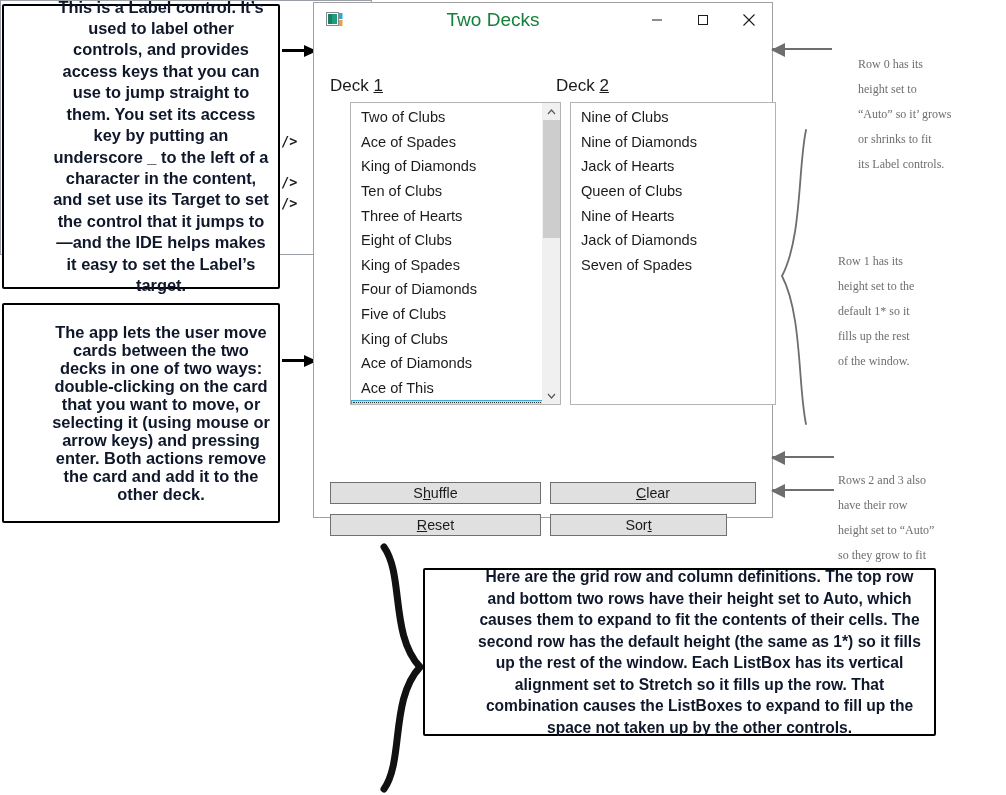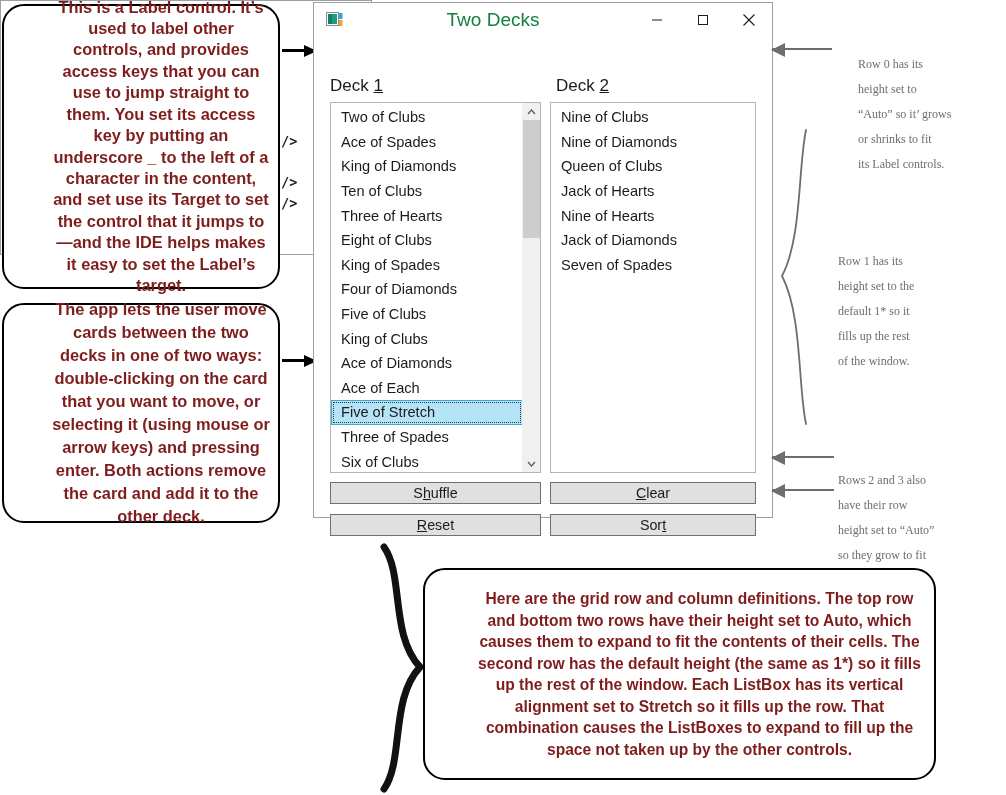--- a/index.html
+++ b/index.html
@@ -6,34 +6,34 @@
   body{
     width:1006px;height:795px;position:relative;background:#ffffff;
     font-family:"Liberation Sans", sans-serif;
     overflow:hidden;
   }
 
   
   .callout{
     position:absolute;
     border:2.5px solid #000;
-    border-radius:22px;
+    border-radius:2px;
     background:#fff;
     box-sizing:border-box;
     text-align:center;
     font-weight:bold;
-    color:#7f1d1d;
+    color:#0f172a;
     font-family:"Liberation Sans", sans-serif;
     display:flex;align-items:center;justify-content:center;padding-left:40px;
   }
   .callout p{margin:0;padding:0 8px;}
 
   #callout-label{left:2px;top:4px;width:278px;height:285px;font-size:16.4px;line-height:21.4px;}
-  #callout-move{left:2px;top:303px;width:278px;height:220px;font-size:16.4px;line-height:23px;}
-  #callout-griddefs{left:423px;top:568px;width:513px;height:212px;font-size:15.6px;line-height:21.5px;}
+  #callout-move{left:2px;top:303px;width:278px;height:220px;font-size:16.4px;line-height:18px;}
+  #callout-griddefs{left:423px;top:568px;width:513px;height:168px;font-size:15.6px;line-height:21.5px;}
 
   
   #code-block{
     left:2px;top:538px;width:372px;height:255px;
     border:1px solid #9aa0a6;background:#fff;box-sizing:border-box;
     padding:8px 10px;
     font-family:"DejaVu Sans Mono", monospace;
     font-size:13.6px;line-height:20.4px;font-weight:bold;
     color:#1c1c1c;white-space:pre;overflow:hidden;
   }
@@ -101,23 +101,24 @@
   #client-area{padding:0 14px 0 14px;box-sizing:border-box;height:483px;position:relative;}
 
   .deck-label{
     position:absolute;font-size:17px;color:#1b1b1b;
   }
   .deck-label u{text-decoration:underline;}
   #deck1-label{left:16px;top:40px;}
   #deck2-label{left:242px;top:40px;}
 
   .listbox{
-    position:absolute;top:66px;height:371px;
+    position:absolute;top:66px;height:303px;
     border:1px solid #b4b4b4;background:#fff;box-sizing:border-box;
     overflow:hidden;
+    margin-left:20px;
   }
   #listbox-deck1{left:16px;width:211px;}
   #listbox-deck2{left:236px;width:206px;}
 
   .list-items{position:absolute;left:0;top:0;right:0;padding-top:2px;}
   #listbox-deck1 .list-items{right:17px;}
   .list-item{
     font-size:14.6px;color:#1b1b1b;padding:2.3px 0 2.3px 9px;
     line-height:18px;white-space:nowrap;box-sizing:border-box;
     border:1px solid transparent;
@@ -147,21 +148,21 @@
   .btn{
     position:absolute;height:22px;border:1px solid #707070;background:#e0e0e0;
     font-size:14.3px;color:#1b1b1b;box-sizing:border-box;
     display:flex;align-items:center;justify-content:center;
     font-family:"Liberation Sans", sans-serif;
   }
   .btn u{text-decoration:underline;}
   #btn-shuffle{left:16px;top:446px;width:211px;}
   #btn-clear{left:236px;top:446px;width:206px;}
   #btn-reset{left:16px;top:478px;width:211px;}
-  #btn-sort{left:236px;top:478px;width:206px;}
+  #btn-sort{left:236px;top:478px;width:177px;}
 </style>
 </head>
 <body>
 
 <div class="callout" id="callout-label">
   <p>This is a Label control. It’s used to label other controls, and provides access keys that you can use to jump straight to them. You set its access key by putting an underscore _ to the left of a character in the content, and set use its Target to set the control that it jumps to—and the IDE helps makes it easy to set the Label’s target.</p>
 </div>
 
 <div class="callout" id="callout-move">
   <p>The app lets the user move cards between the two decks in one of two ways: double-clicking on the card that you want to move, or selecting it (using mouse or arrow keys) and pressing enter. Both actions remove the card and add it to the other deck.</p>
@@ -219,21 +220,21 @@
           <div class="list-item">Ace of Spades</div>
           <div class="list-item">King of Diamonds</div>
           <div class="list-item">Ten of Clubs</div>
           <div class="list-item">Three of Hearts</div>
           <div class="list-item">Eight of Clubs</div>
           <div class="list-item">King of Spades</div>
           <div class="list-item">Four of Diamonds</div>
           <div class="list-item">Five of Clubs</div>
           <div class="list-item">King of Clubs</div>
           <div class="list-item">Ace of Diamonds</div>
-          <div class="list-item">Ace of Each</div>
+          <div class="list-item">Ace of This</div>
           <div class="list-item selected">Five of Stretch</div>
           <div class="list-item">Three of Spades</div>
           <div class="list-item">Six of Clubs</div>
         </div>
       <div class="vscroll">
         <div class="arrow up">
           <svg width="9" height="6" viewBox="0 0 9 6">
               <polyline points="1,5 4.5,1 8,5" fill="none" stroke="#5a5a5a" stroke-width="1.2"></polyline>
             </svg>
         </div>
@@ -243,22 +244,22 @@
               <polyline points="1,1 4.5,5 8,1" fill="none" stroke="#5a5a5a" stroke-width="1.2"></polyline>
             </svg>
         </div>
       </div>
     </div>
 
     <div class="listbox" id="listbox-deck2">
       <div class="list-items" id="deck2-items">
           <div class="list-item">Nine of Clubs</div>
           <div class="list-item">Nine of Diamonds</div>
+          <div class="list-item">Jack of Hearts</div>
           <div class="list-item">Queen of Clubs</div>
-          <div class="list-item">Jack of Hearts</div>
           <div class="list-item">Nine of Hearts</div>
           <div class="list-item">Jack of Diamonds</div>
           <div class="list-item">Seven of Spades</div>
         </div>
     </div>
 
     <div class="btn" id="btn-shuffle">
         <span>S</span>
         <u>h</u>
         <span>uffle</span>

